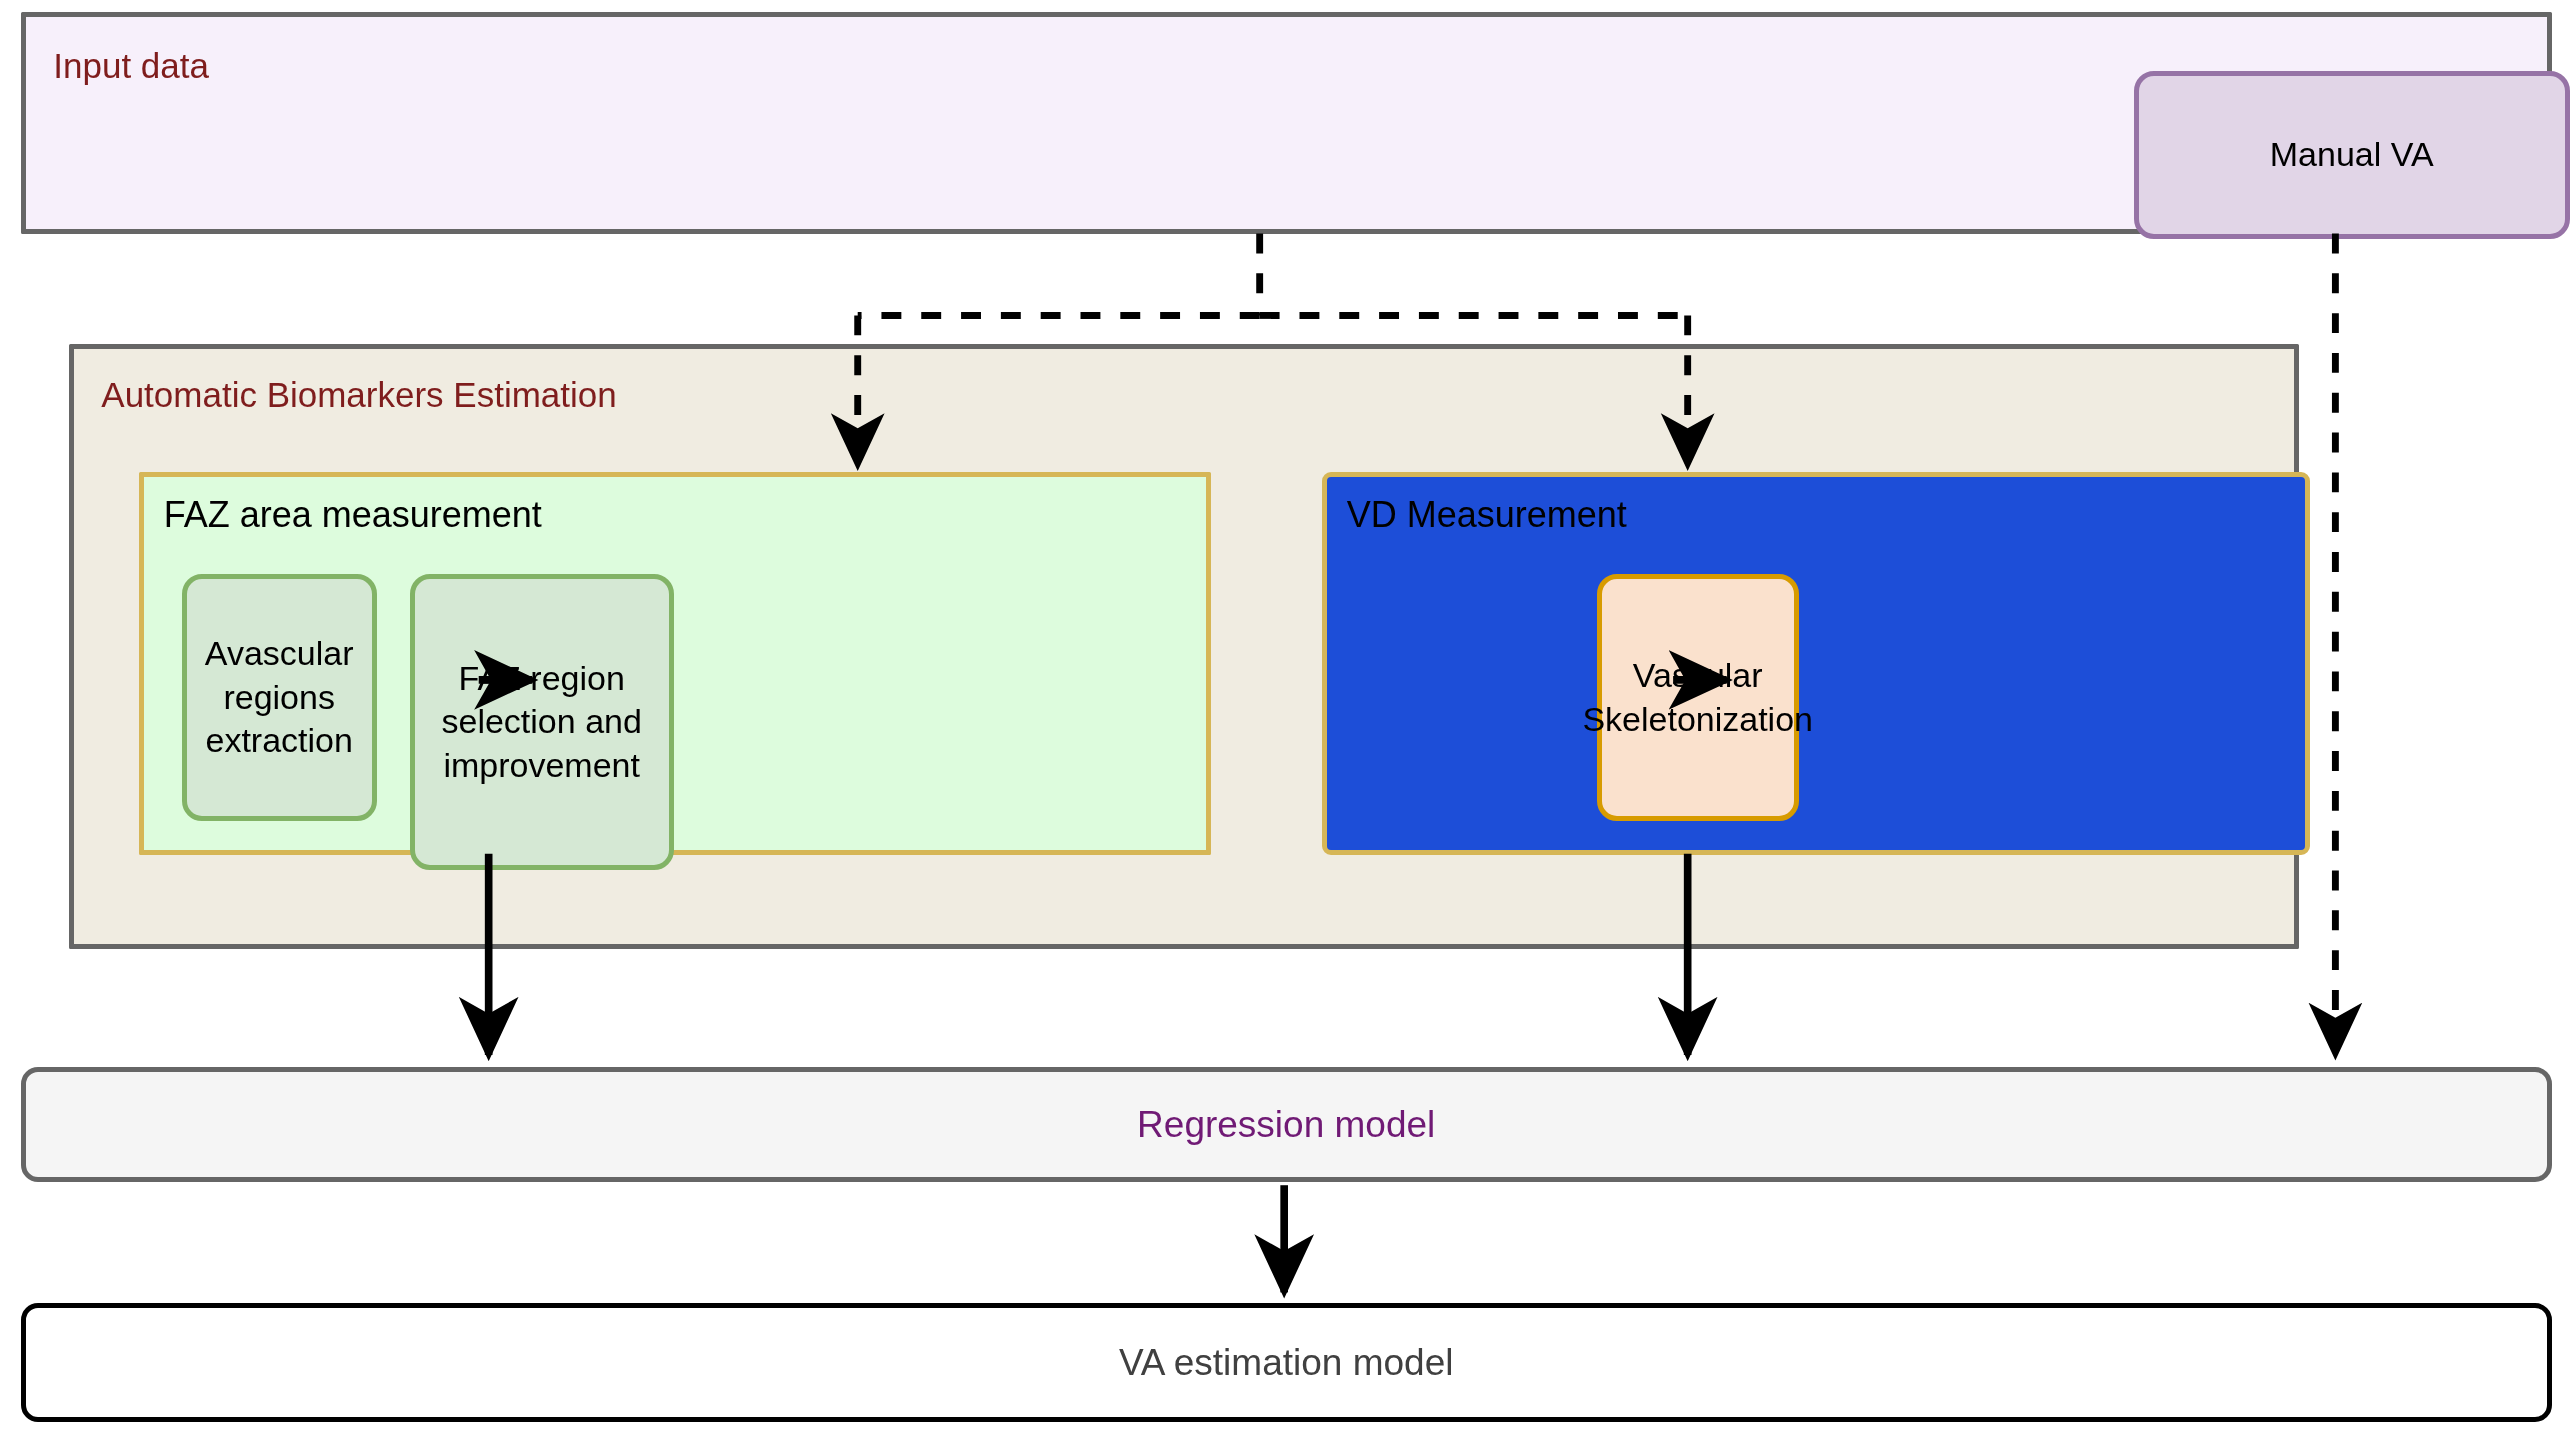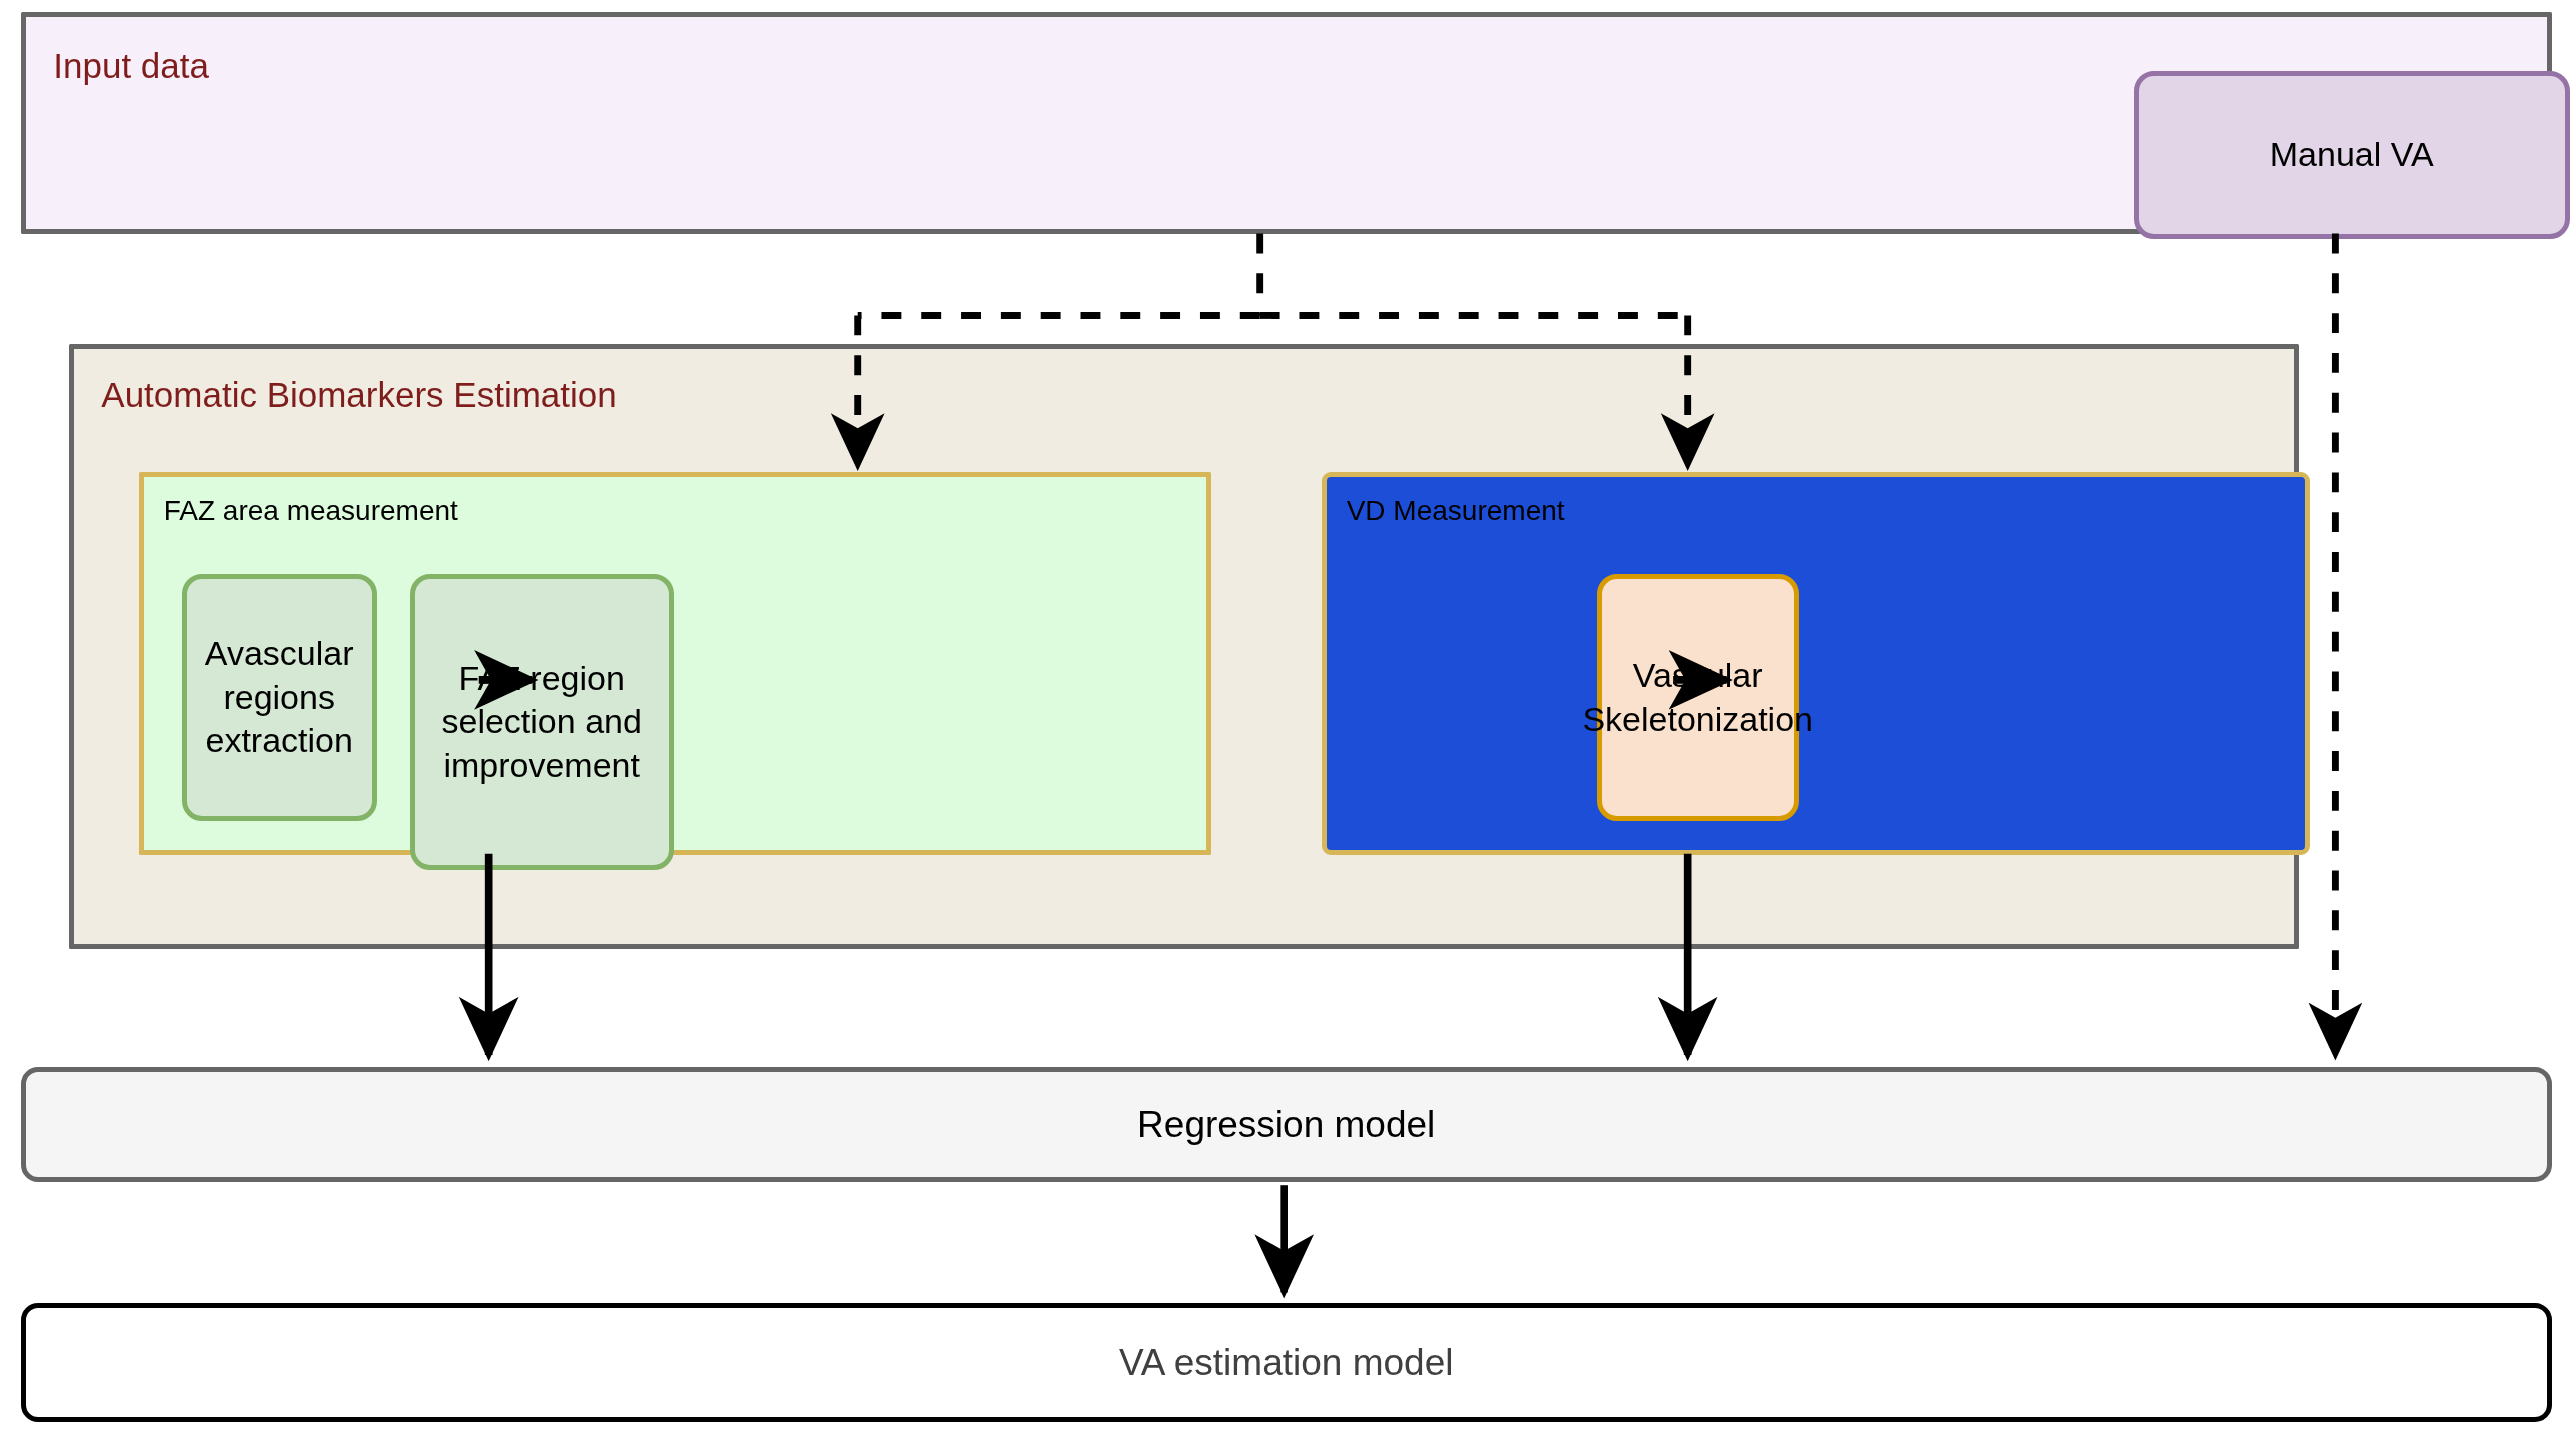--- a/index.html
+++ b/index.html
@@ -47,21 +47,21 @@
 
   
   .group-faz {
     left: 65px; top: 123px; width: 1072px; height: 383px;
     background: #ddfcdd;
     border: 5.4px solid #d6b656;
     border-radius: 1.5px;
   }
   .group-label {
     position: absolute;
-    font-size: 28px;
+    font-size: 36px;
     color: #000000;
     line-height: 1;
     white-space: nowrap;
   }
   .label-faz { left: 20px; top: 20px; }
 
   
   .group-vd {
     left: 1248px; top: 123px; width: 988px; height: 383px;
     background: #1d4ed8;
@@ -120,21 +120,21 @@
     align-items: center;
     justify-content: center;
     font-size: 37px;
     border-radius: 17px;
     box-sizing: border-box;
   }
   .bar-regression {
     left: 20.7px; top: 1067px; width: 2531px; height: 115px;
     background: #f5f5f5;
     border: 5.4px solid #666666;
-    color: #000000;
+    color: #701a75;
   }
   .bar-va {
     left: 20.7px; top: 1303px; width: 2531px; height: 119px;
     background: #ffffff;
     border: 5.4px solid #000000;
     color: #404040;
   }
 
   
   .arrow-layer {

